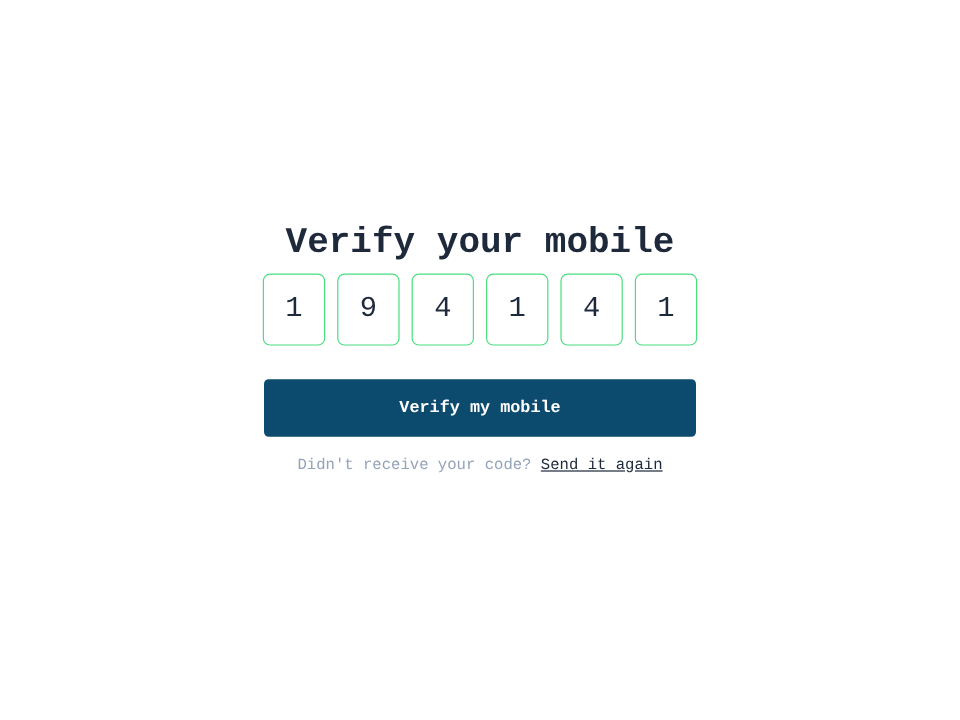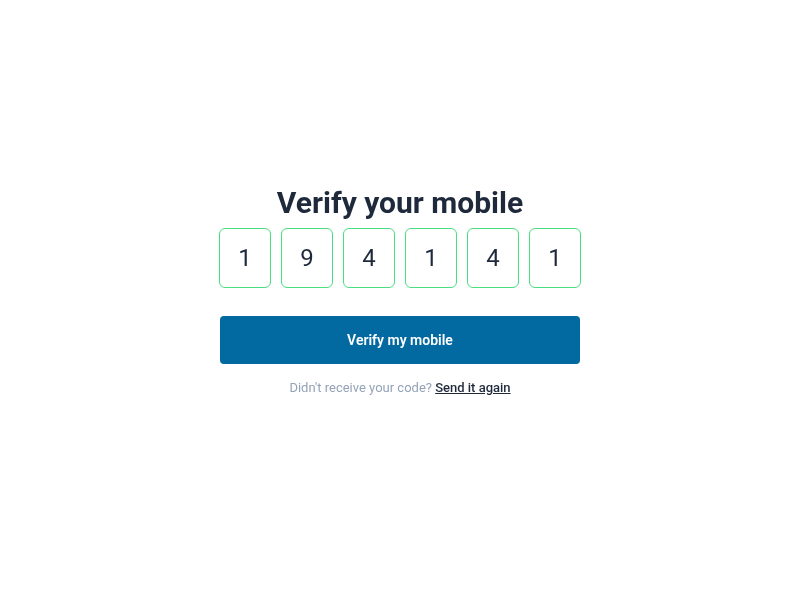--- a/index.html
+++ b/index.html
@@ -1,18 +1,19 @@
 <!DOCTYPE html>
 <html><head>
   <meta charset="utf-8">
   <style>
     * {
       margin: 0;
       padding: 0;
       box-sizing: border-box;
+      font-family: Liberation Mono, monospace;
     }
     body {
       width: 800px;
       height: 600px;
       font-family: -apple-system, BlinkMacSystemFont, "Segoe UI", Roboto, "Helvetica Neue", Arial, sans-serif;
       background: #ffffff;
       display: flex;
       align-items: center;
       justify-content: center;
     }
@@ -49,21 +50,21 @@
       background: #ffffff;
       font-size: 24px;
       color: #1e293b;
       text-align: center;
       outline: none;
       font-family: inherit;
     }
     .verify-button {
       width: 100%;
       height: 48px;
-      background: #0369a1;
+      background: #0c4a6e;
       border: none;
       border-radius: 4px;
       color: #ffffff;
       font-size: 14px;
       font-weight: 600;
       cursor: pointer;
       font-family: inherit;
       margin-bottom: 16px;
     }
     .resend-row {

